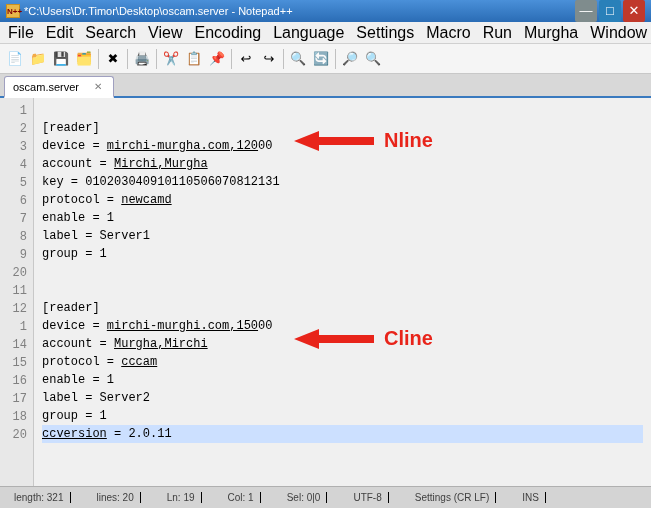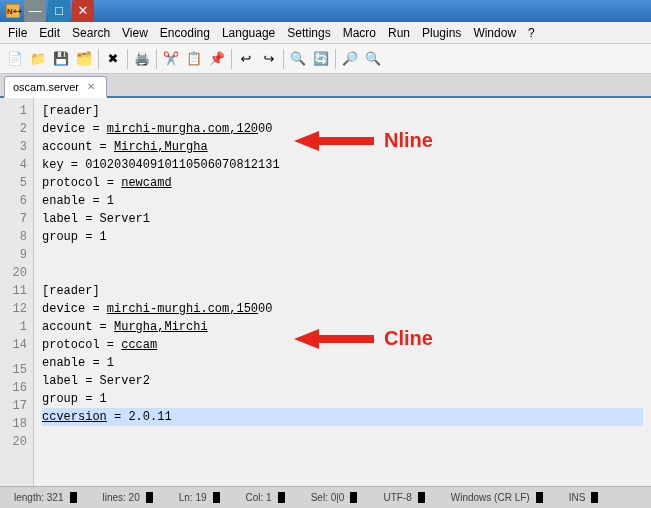--- a/index.html
+++ b/index.html
@@ -44,21 +44,21 @@
     .title-bar-btn.minimize { background: #7f8c8d; }
 
     
     .menu-bar {
       background: #f0f0f0;
       height: 22px;
       display: flex;
       align-items: center;
       border-bottom: 1px solid #d0d0d0;
       font-family: Arial, sans-serif;
-      font-size: 12px;
+      font-size: 16px;
       padding: 0 2px;
     }
     .menu-item {
       padding: 2px 6px;
       cursor: pointer;
       border-radius: 2px;
     }
 
     
     .toolbar {
@@ -92,21 +92,21 @@
     }
     .tab {
       background: #e8e8f8;
       border: 1px solid #a0a0c0;
       border-bottom: none;
       padding: 3px 8px;
       font-family: Arial, sans-serif;
       font-size: 11px;
       display: flex;
       align-items: center;
-      gap: 5px;
+      gap: 12px;
       cursor: pointer;
       border-radius: 3px 3px 0 0;
       background: linear-gradient(to bottom, #f0f0ff, #e0e0f0);
     }
     .tab.active {
       background: white;
       border-bottom: 2px solid white;
       margin-bottom: -2px;
       z-index: 1;
     }
@@ -131,21 +131,21 @@
       text-align: right;
       font-size: 12px;
       line-height: 18px;
       color: #808080;
       font-family: 'Courier New', monospace;
       min-width: 34px;
       user-select: none;
     }
 
     .code-content {
-      padding: 4px 8px;
+      padding: 21px 8px;
       font-size: 12px;
       line-height: 18px;
       font-family: 'Courier New', monospace;
       color: #000;
       flex: 1;
       white-space: pre;
       position: relative;
     }
 
     .editor-content {
@@ -167,45 +167,46 @@
       height: 22px;
       border-top: 1px solid #b0b0b0;
       display: flex;
       align-items: center;
       padding: 0 8px;
       font-family: Arial, sans-serif;
       font-size: 10px;
       color: #404040;
       gap: 20px;
     }
-    .status-item { padding: 0 6px; border-right: 7px solid #000000; }
+    .status-item { padding: 0 6px; border-right: 1px solid #000000; }
   </style>
 </head>
 <body>
 
 <div class="title-bar">
   <span class="title-bar-icon">N++</span>
+  <span class="title-bar-text">*C:\Users\Dr.Timor\Desktop\oscam.server - Notepad++</span>
   <div class="title-bar-btns">
     <div class="tb-btn title-bar-btn minimize">—</div>
     <div class="tb-btn title-bar-btn maximize">□</div>
     <div class="tb-btn title-bar-btn close">✕</div>
   </div>
 </div>
 
 <div class="menu-bar">
   <div class="menu-item">File</div>
   <div class="menu-item">Edit</div>
   <div class="menu-item">Search</div>
   <div class="menu-item">View</div>
   <div class="menu-item">Encoding</div>
   <div class="menu-item">Language</div>
   <div class="menu-item">Settings</div>
   <div class="menu-item">Macro</div>
   <div class="menu-item">Run</div>
-  <div class="menu-item">Plugins</div>
+  <div class="menu-item">Murgha</div>
   <div class="menu-item">Window</div>
   <div class="menu-item">?</div>
 </div>
 
 <div class="toolbar">
   <button class="tb-btn" title="New">📄</button>
   <button class="tb-btn" title="Open">📁</button>
   <button class="tb-btn" title="Save">💾</button>
   <button class="tb-btn" title="Save All">🗂️</button>
   <div class="tb-sep"></div>
@@ -244,21 +245,21 @@
         <div style="height: 18px; line-height: 18px;">5</div>
         <div style="height: 18px; line-height: 18px;">6</div>
         <div style="height: 18px; line-height: 18px;">7</div>
         <div style="height: 18px; line-height: 18px;">8</div>
         <div style="height: 18px; line-height: 18px;">9</div>
         <div style="height: 18px; line-height: 18px;">20</div>
         <div style="height: 18px; line-height: 18px;">11</div>
         <div style="height: 18px; line-height: 18px;">12</div>
         <div style="height: 18px; line-height: 18px;">1</div>
         <div style="height: 18px; line-height: 18px;">14</div>
-        <div style="height: 18px; line-height: 18px; margin-top: 7px;">15</div>
+        <div style="height: 18px; line-height: 18px;">15</div>
         <div style="height: 18px; line-height: 18px;">16</div>
         <div style="height: 18px; line-height: 18px;">17</div>
         <div style="height: 18px; line-height: 18px;">18</div>
         <div style="height: 18px; line-height: 18px;">20</div>
       </div>
     <div style="position: relative; flex: 1; overflow: hidden;">
       <div class="code-content" id="code-lines"><div style="height: 18px; line-height: 18px; white-space: pre;">[reader]</div><div style="height: 18px; line-height: 18px; white-space: pre;">device = <span style="text-decoration: underline;">mirchi-murgha.com,120</span>00</div><div style="height: 18px; line-height: 18px; white-space: pre;">account = <span style="text-decoration: underline;">Mirchi,Murgha</span></div><div style="height: 18px; line-height: 18px; white-space: pre;">key = 010203040910110506070812131</div><div style="height: 18px; line-height: 18px; white-space: pre;">protocol = <span style="text-decoration: underline;">newcamd</span></div><div style="height: 18px; line-height: 18px; white-space: pre;">enable = 1</div><div style="height: 18px; line-height: 18px; white-space: pre;">label = Server1</div><div style="height: 18px; line-height: 18px; white-space: pre;">group = 1</div><div style="height: 18px; line-height: 18px; white-space: pre;"></div><div style="height: 18px; line-height: 18px; white-space: pre;"></div><div style="height: 18px; line-height: 18px; white-space: pre;">[reader]</div><div style="height: 18px; line-height: 18px; white-space: pre;">device = <span style="text-decoration: underline;">mirchi-murghi.com,150</span>00</div><div style="height: 18px; line-height: 18px; white-space: pre;">account = <span style="text-decoration: underline;">Murgha,Mirchi</span></div><div style="height: 18px; line-height: 18px; white-space: pre;">protocol = <span style="text-decoration: underline;">cccam</span></div><div style="height: 18px; line-height: 18px; white-space: pre;">enable = 1</div><div style="height: 18px; line-height: 18px; white-space: pre;">label = Server2</div><div style="height: 18px; line-height: 18px; white-space: pre;">group = 1</div><div style="height: 18px; line-height: 18px; white-space: pre; background: rgb(204, 224, 255); display: block;"><span style="text-decoration: underline;">ccversion</span> = 2.0.11</div><div style="height: 18px; line-height: 18px; white-space: pre;"></div></div>
 
       <div class="annotation-container" id="annotations-overlay">
           <svg width="80" height="20" style="position: absolute; left: 260px; top: 33px;">
@@ -274,15 +275,15 @@
   </div>
 </div>
 
 <div class="status-bar">
   <span class="status-item">length: 321</span>
   <span class="status-item">lines: 20</span>
   <span class="status-item">Ln: 19</span>
   <span class="status-item">Col: 1</span>
   <span class="status-item">Sel: 0|0</span>
   <span class="status-item">UTF-8</span>
-  <span class="status-item">Windows (CR LF)</span>
+  <span class="status-item">Settings (CR LF)</span>
   <span class="status-item">INS</span>
 </div>
 
 </body></html>

